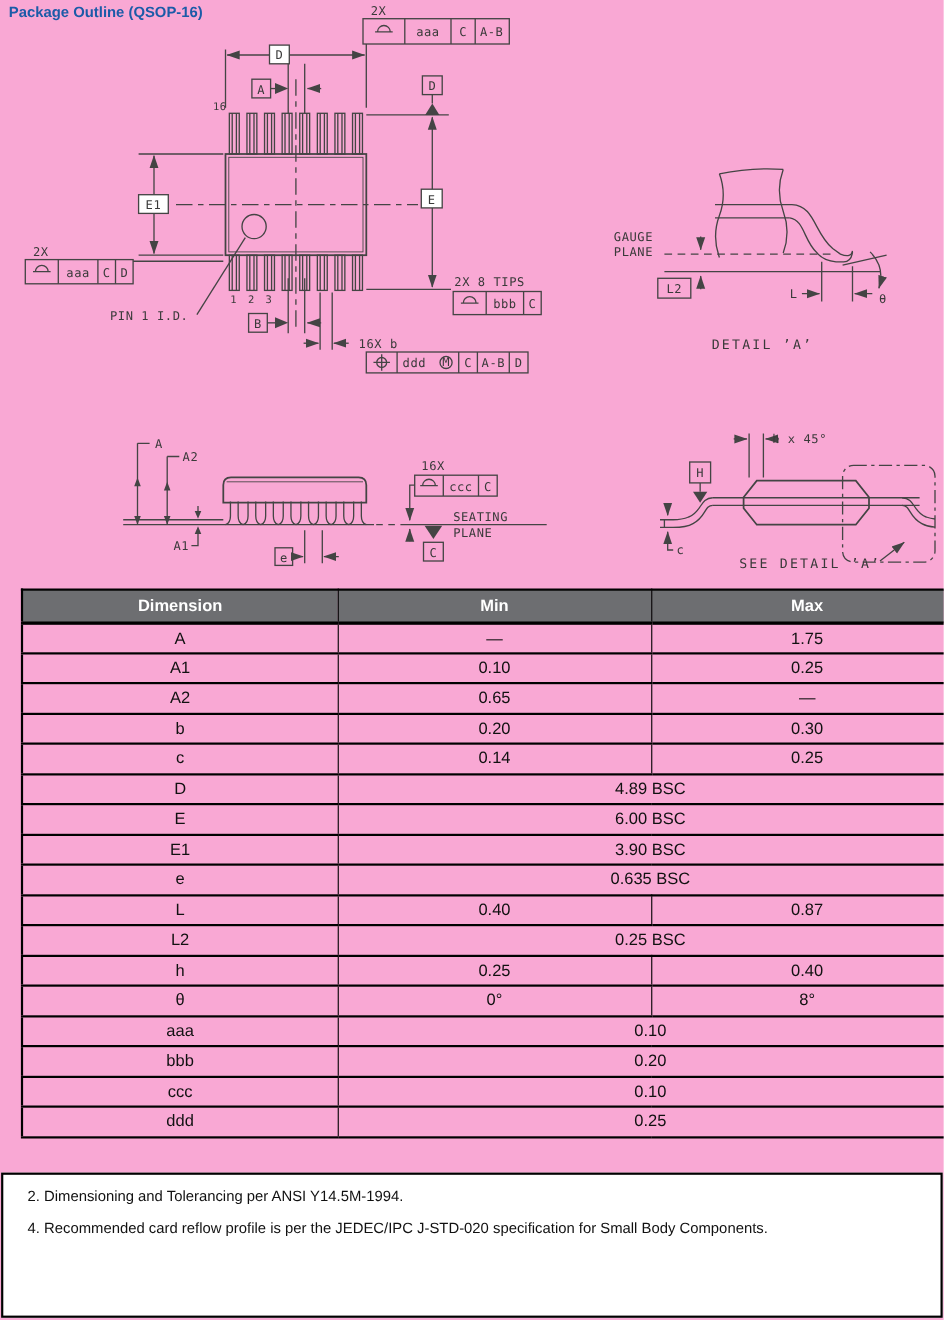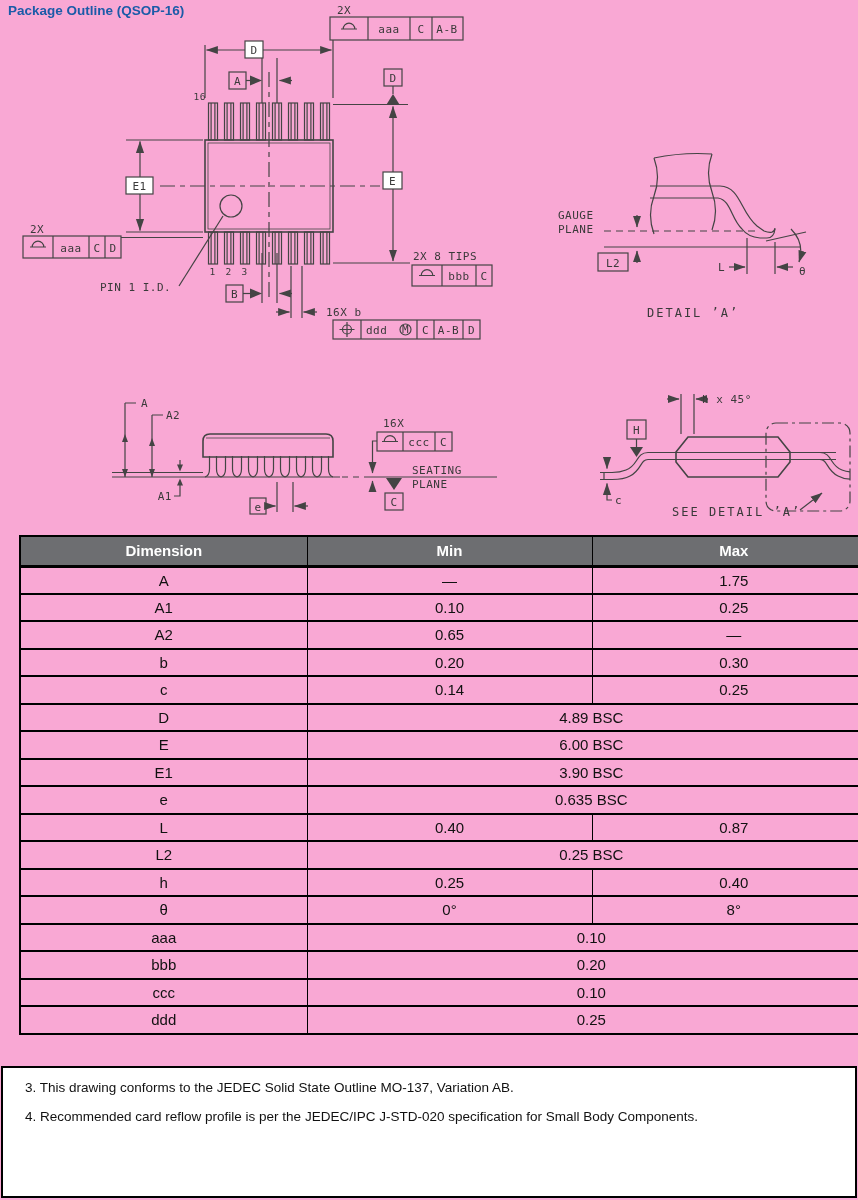--- a/index.html
+++ b/index.html
@@ -377,18 +377,18 @@
         </tr>
       <tr>
           <td>ddd</td>
           <td colspan="2">0.25</td>
         </tr>
     </tbody>
   </table>
 
   <div class="notes">
     <ol>
-      <li>3. This drawing conforms to the JEDEC Solid State Outline MO-137, Variation AB.</li>
+      <li>2. Dimensioning and Tolerancing per ANSI Y14.5M-1994.</li>
       <li>4. Recommended card reflow profile is per the JEDEC/IPC J-STD-020 specification for Small Body Components.</li>
     </ol>
   </div>
 
 </div>
 
 </body></html>

